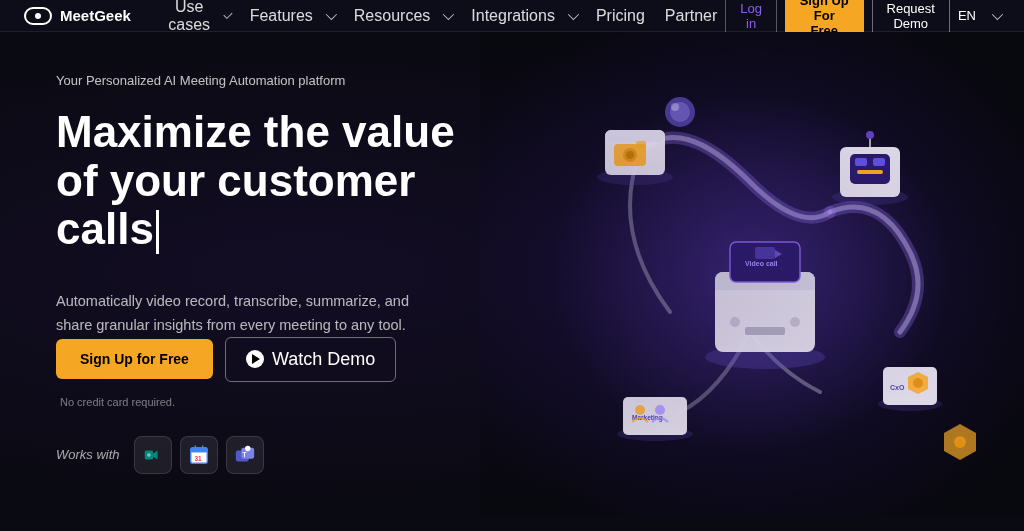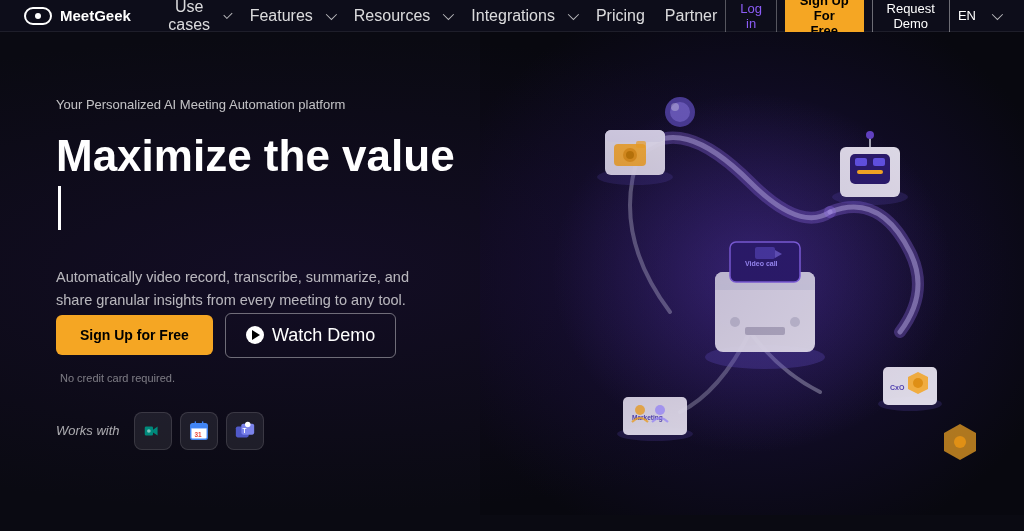--- a/index.html
+++ b/index.html
@@ -313,21 +313,21 @@
       <span class="chevron"></span>
     </button>
   </div>
 </nav>
 
 <section class="hero">
   <div class="hero-content">
     <p class="hero-subtitle">Your Personalized AI Meeting Automation platform</p>
     <h1 class="hero-title">
       <span>Maximize the value</span><br>
-      <span class="cursor-blink"></span>
+      <span>of your customer calls</span><span class="cursor-blink"></span>
     </h1>
     <p class="hero-desc">Automatically video record, transcribe, summarize, and share granular insights from every meeting to any tool.</p>
     <div class="hero-buttons">
       <button class="btn-signup-hero">Sign Up for Free</button>
       <button class="btn-watch-demo">
         <div class="play-icon">
           <div class="play-triangle"></div>
         </div>
         <span>Watch Demo</span>
       </button>

